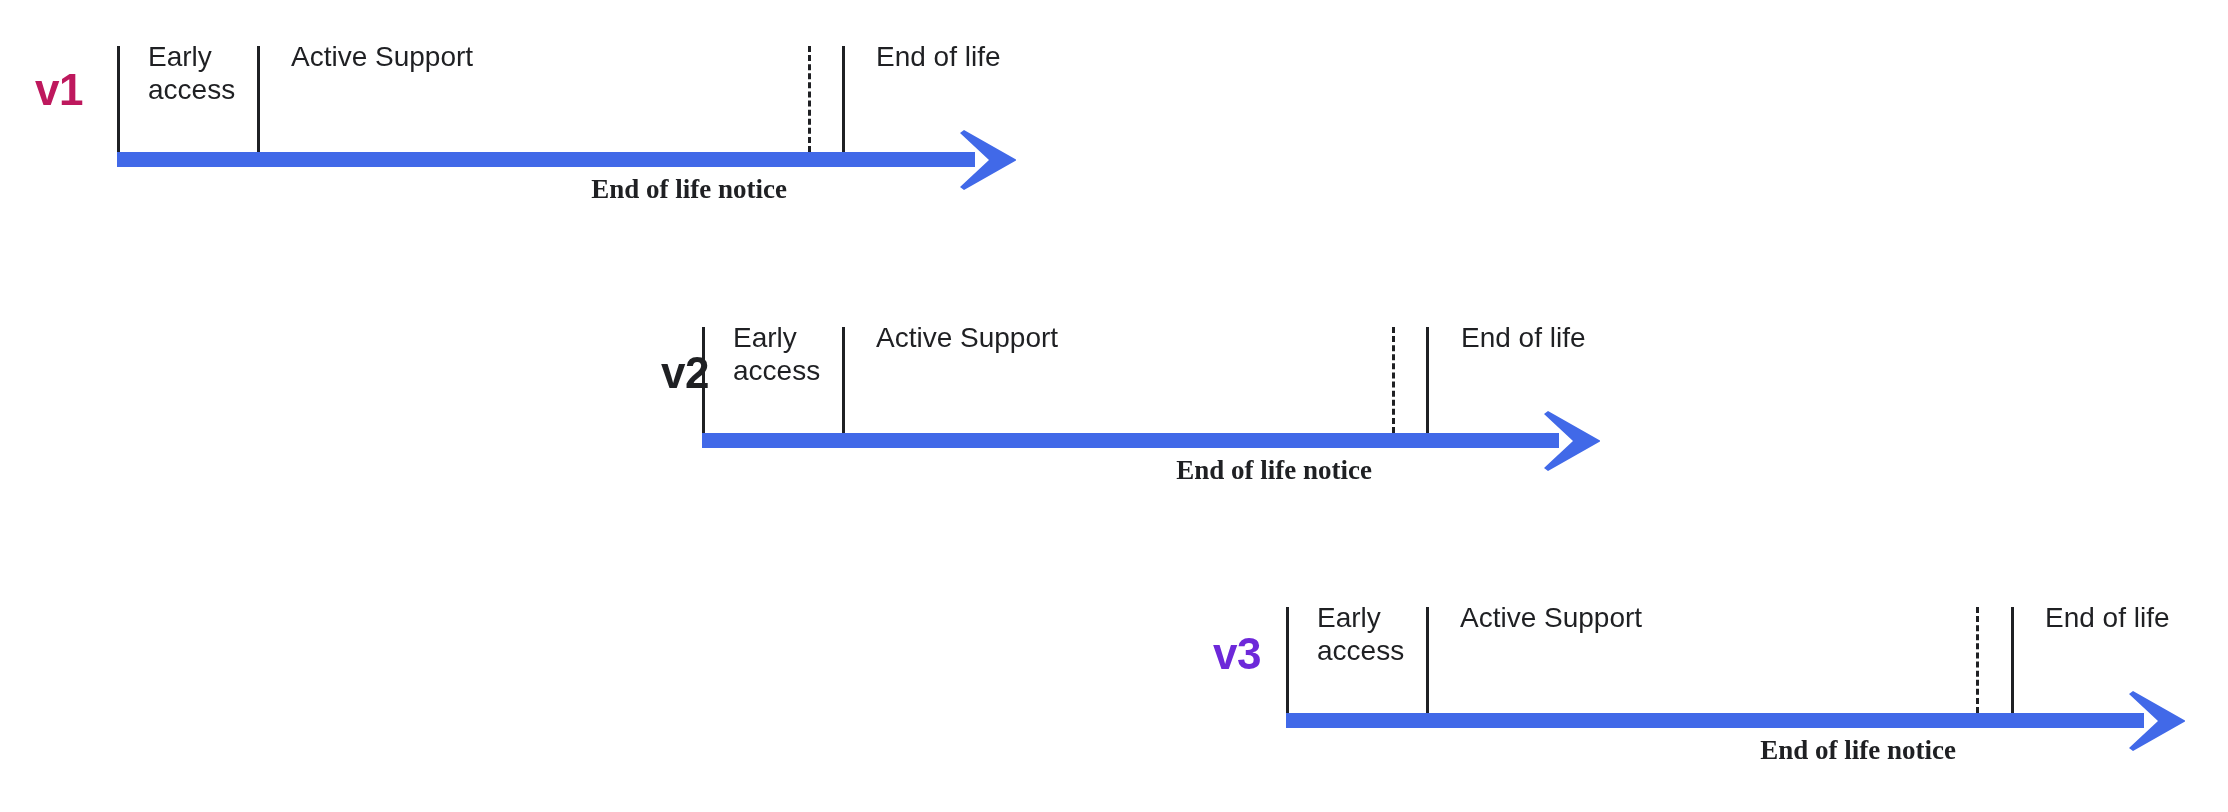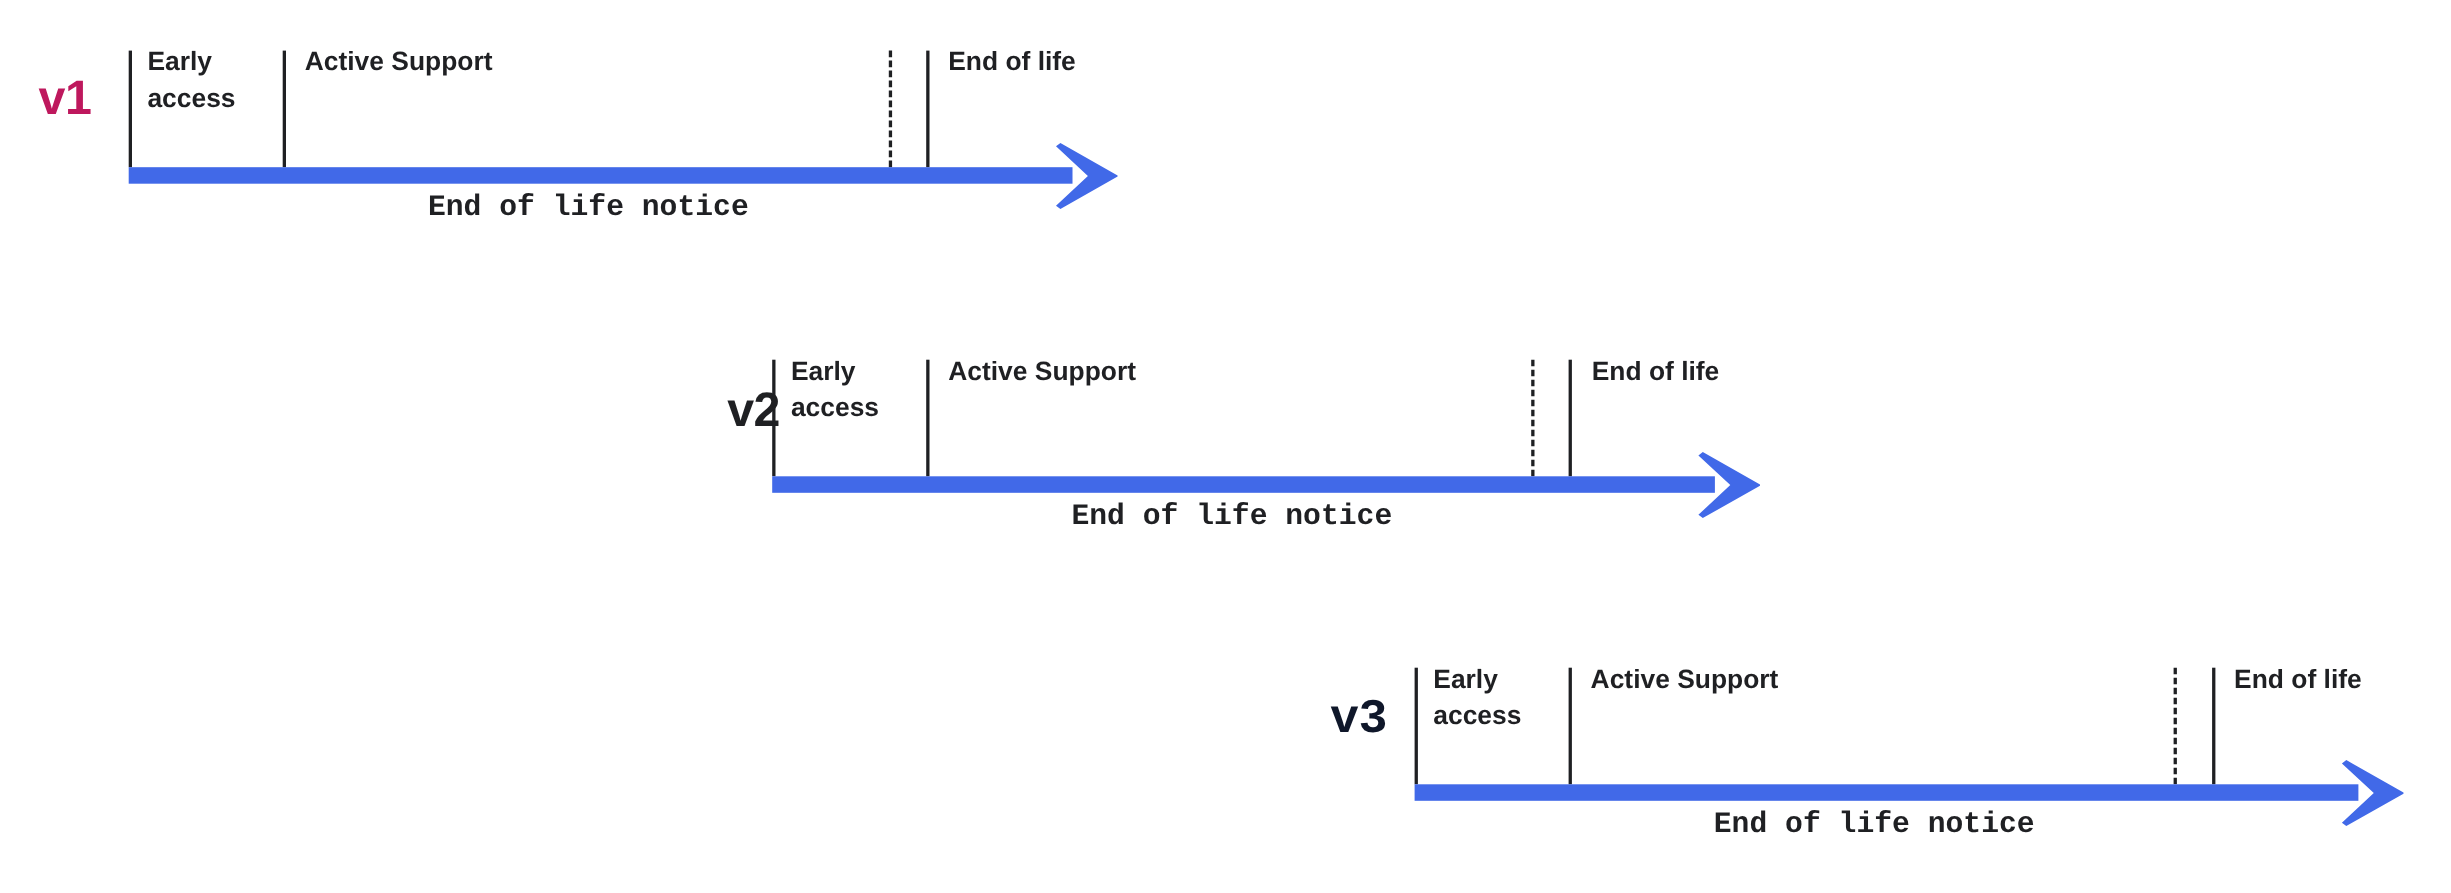--- a/index.html
+++ b/index.html
@@ -51,25 +51,26 @@
   .tick.dashed {
     width: 0;
     background: transparent;
     border-left: 3px dashed #1f2023;
   }
 
   
   .phase-label {
     position: absolute;
     font-family: "Liberation Sans", sans-serif;
-    font-weight: 700;
-    font-size: 24px;
+    font-weight: 400;
+    font-size: 28px;
     line-height: 33px;
     color: #1f2023;
     white-space: pre-line;
+    margin-left: 14px;
   }
 
   
   .bar {
     position: absolute;
     height: 15px;
     background: #4169e8;
   }
   .arrow-head {
     position: absolute;
@@ -77,27 +78,27 @@
     height: 0;
   }
   .arrow-head svg {
     display: block;
     overflow: visible;
   }
 
   
   .notice-label {
     position: absolute;
-    font-family: Liberation Mono, monospace;
+    font-family: Liberation Serif, serif;
     font-weight: 700;
     font-size: 27px;
     line-height: 33px;
     color: #1f2023;
     white-space: nowrap;
-    text-align: left;
+    text-align: center;
   }
 </style>
 </head>
 <body>
 
 <div id="canvas">
     <div class="version-row">
       <div class="version-label" style="left: 35px; top: 68px; width: 48px; color: #be185d;">v1</div>
       <div class="tick" style="left: 117px; top: 46px; height: 106px; background: rgb(31, 32, 35);"></div>
       <div class="tick" style="left: 257px; top: 46px; height: 106px; background: rgb(31, 32, 35);"></div>
@@ -127,21 +128,21 @@
       <div class="phase-label" style="left: 1447px; top: 321px; color: rgb(31, 32, 35);">End of life</div>
       <div class="bar" style="left: 702px; top: 433px; width: 857px; background: rgb(65, 105, 232);"></div>
       <div class="arrow-head" style="left: 1539px; top: 411px;">
         <svg width="62" height="60" viewBox="0 0 62 60">
           <path d="M5 3 L9 0 L61 29.5 L61 30.5 L9 60 L5 57 L34 30 Z" fill="#4169e8"></path>
         </svg>
       </div>
       <div class="notice-label" style="left: 974px; top: 454px; width: 600px; color: rgb(31, 32, 35);">End of life notice</div>
     </div>
     <div class="version-row">
-      <div class="version-label" style="left: 1203px; top: 632px; width: 58px; color: #0f172a; font-family: Liberation Mono, monospace;">v3</div>
+      <div class="version-label" style="left: 1203px; top: 632px; width: 58px; color: #6d28d9;">v3</div>
       <div class="tick" style="left: 1286px; top: 607px; height: 106px; background: rgb(31, 32, 35);"></div>
       <div class="tick" style="left: 1426px; top: 607px; height: 106px; background: rgb(31, 32, 35);"></div>
       <div class="tick dashed" style="left: 1976px; top: 607px; height: 106px; border-left-color: rgb(31, 32, 35);"></div>
       <div class="tick" style="left: 2011px; top: 607px; height: 106px; background: rgb(31, 32, 35);"></div>
       <div class="phase-label" style="left: 1303px; top: 601px; color: rgb(31, 32, 35);">Early
 access</div>
       <div class="phase-label" style="left: 1446px; top: 601px; color: rgb(31, 32, 35);">Active Support</div>
       <div class="phase-label" style="left: 2031px; top: 601px; color: rgb(31, 32, 35);">End of life</div>
       <div class="bar" style="left: 1286px; top: 713px; width: 858px; background: rgb(65, 105, 232);"></div>
       <div class="arrow-head" style="left: 2124px; top: 691px;">

